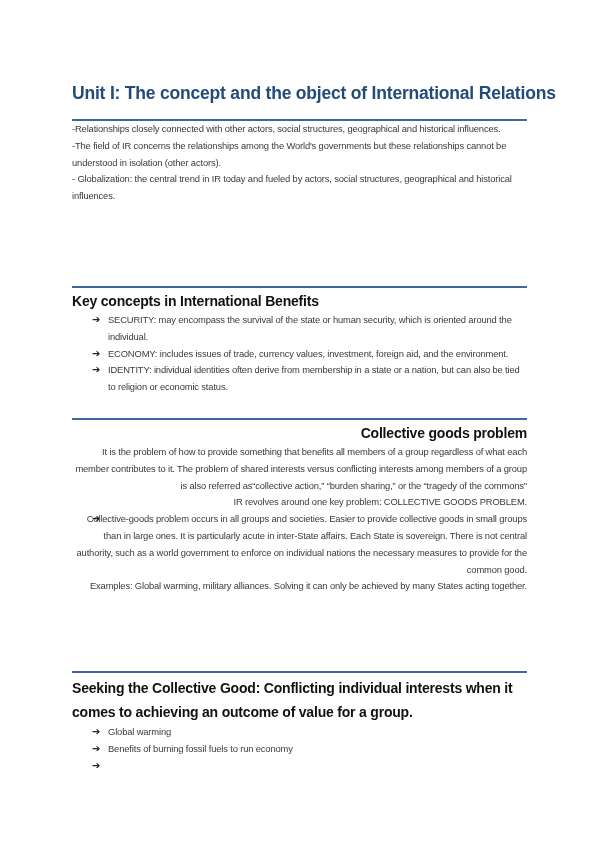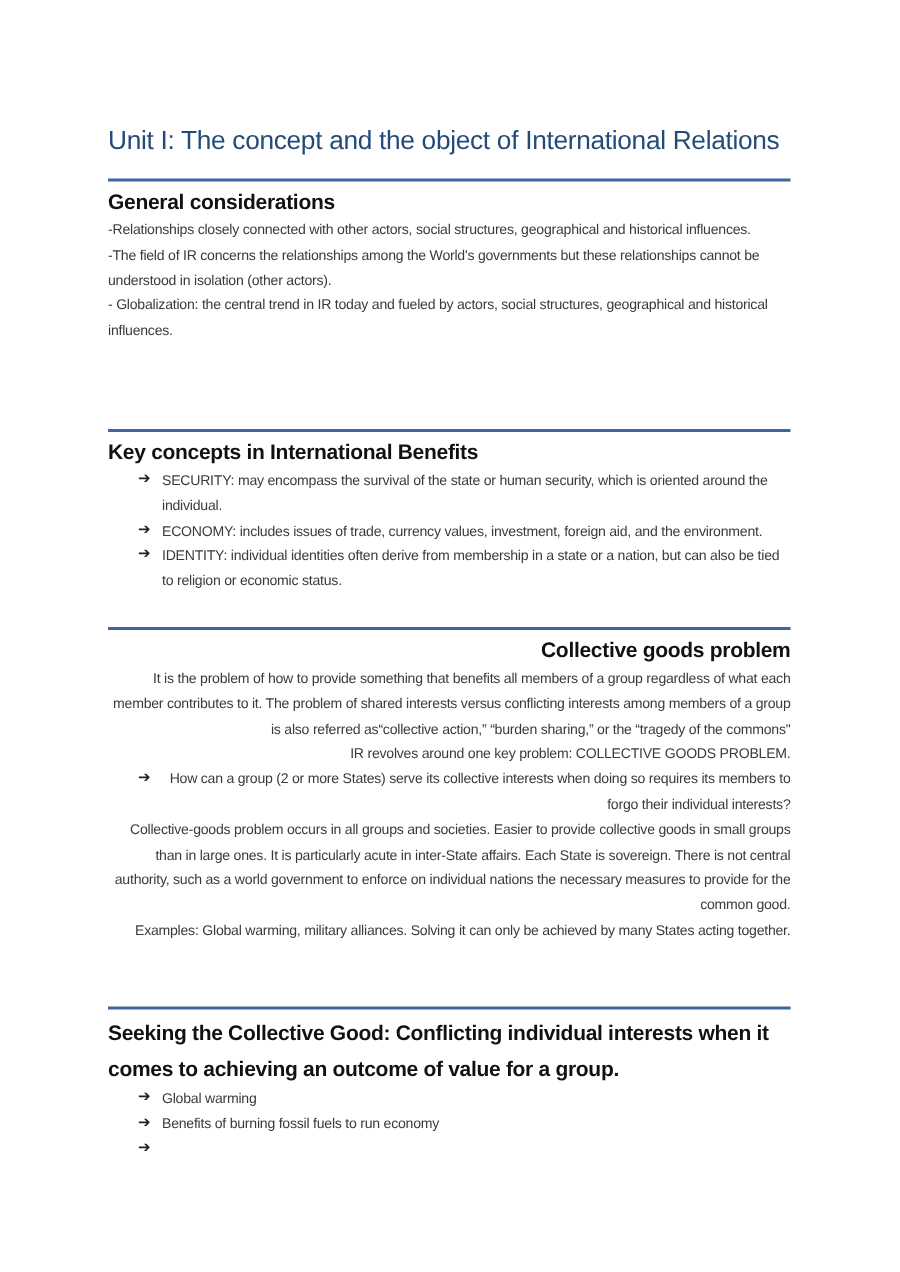--- a/index.html
+++ b/index.html
@@ -16,21 +16,21 @@
       color: #333333;
     }
     .page {
       position: absolute;
       left: 72px;
       top: 80px;
       width: 455px;
     }
     .doc-title {
       font-family: "Liberation Sans", sans-serif;
-      font-weight: normal;
+      font-weight: bold;
       font-size: 17.5px;
       line-height: 26px;
       color: #234b7a;
       margin: 0;
       letter-spacing: -0.2px;
       white-space: nowrap;
     }
     .divider {
       height: 0;
       border-top: 2px solid #3f66a0;
@@ -82,23 +82,20 @@
   </style>
 </head>
 <body>
 
 <div class="page">
 
   <h1 class="doc-title">Unit I: The concept and the object of International Relations</h1>
 
   <div class="sec-general">
     <div class="divider"></div>
-    <div class="sec-heading-wrap">
-      <h2 class="section-heading">General considerations</h2>
-    </div>
     <p class="body-text">-Relationships closely connected with other actors, social structures, geographical and historical influences.</p>
     <p class="body-text">-The field of IR concerns the relationships among the World's governments but these relationships cannot be understood in isolation (other actors).</p>
     <p class="body-text">- Globalization: the central trend in IR today and fueled by actors, social structures, geographical and historical influences.</p>
   </div>
 
   <div class="sec-key">
     <div class="divider"></div>
     <div class="sec-heading-wrap">
       <h2 class="section-heading">Key concepts in International Benefits</h2>
     </div>
@@ -121,21 +118,20 @@
   <div class="sec-collective">
     <div class="divider"></div>
     <div class="sec-heading-wrap">
       <h2 class="section-heading">Collective goods problem</h2>
     </div>
     <p class="body-text">It is the problem of how to provide something that benefits all members of a group regardless of what each member contributes to it. The problem of shared interests versus conflicting interests among members of a group is also referred as“collective action,” “burden sharing,” or the “tragedy of the commons"</p>
     <p class="body-text">IR revolves around one key problem: COLLECTIVE GOODS PROBLEM.</p>
     <ul class="bullet-list">
       <li class="bullet-item">
         <span class="bullet-arrow">➔</span>
-        <span>How can a group (2 or more States) serve its collective interests when doing so requires its members to forgo their individual interests?</span>
       </li>
     </ul>
     <p class="body-text">Collective-goods problem occurs in all groups and societies. Easier to provide collective goods in small groups than in large ones. It is particularly acute in inter-State affairs. Each State is sovereign. There is not central authority, such as a world government to enforce on individual nations the necessary measures to provide for the common good.</p>
     <p class="body-text">Examples: Global warming, military alliances. Solving it can only be achieved by many States acting together.</p>
   </div>
 
   <div class="sec-seeking">
     <div class="divider"></div>
     <div class="sec-heading-wrap">
       <h2 class="section-heading seeking-heading">Seeking the Collective Good: Conflicting individual interests when it comes to achieving an outcome of value for a group.</h2>

